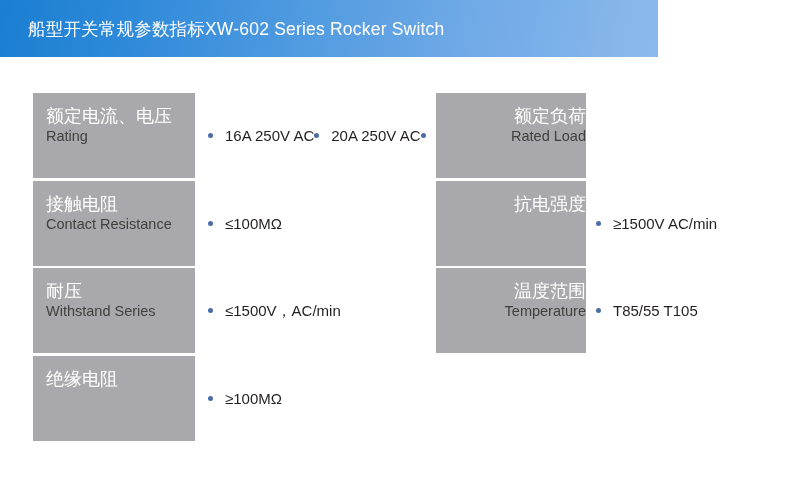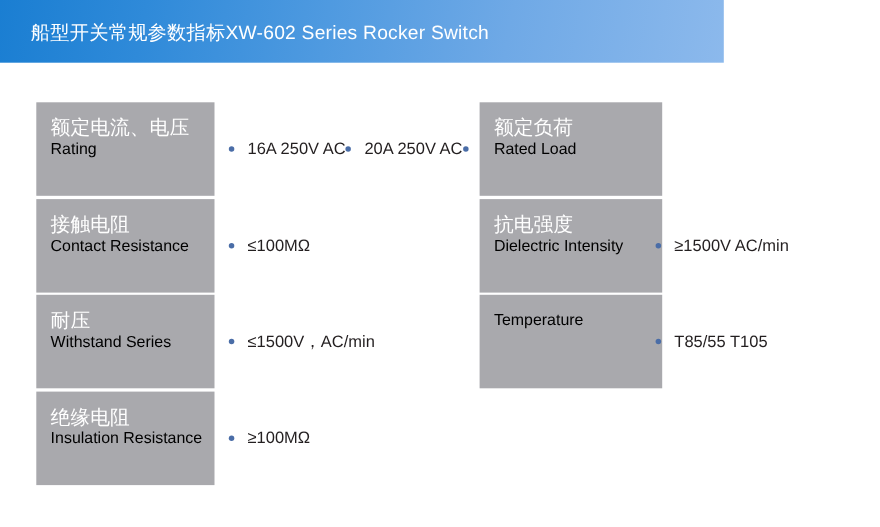--- a/index.html
+++ b/index.html
@@ -62,32 +62,32 @@
     position: absolute;
     left: 0;
     top: 0;
     height: 85px;
     background: #a9a9ad;
     box-sizing: border-box;
     padding: 13px 0 0 13px;
     display: block;
   }
   .col-left  .label-box { width: 162px; }
-  .col-right .label-box { width: 166px; }
+  .col-right .label-box { width: 150px; text-align: right; }
 
   .label-cn {
     display: block;
     color: #ffffff;
     font-size: 18px;
     line-height: 20px;
     white-space: nowrap;
   }
   .label-en {
     display: block;
-    color: #000000;
+    color: #404040;
     font-size: 14.5px;
     line-height: 21px;
     white-space: nowrap;
   }
 
   .values {
     position: absolute;
     top: 0;
     height: 85px;
     display: flex;
@@ -170,21 +170,20 @@
         <div class="value-item">
           <span class="bullet"></span>
           <span class="value-text">≤1500V，AC/min</span>
         </div>
       </div>
     </div>
 
     <div class="row">
       <div class="label-box">
         <span class="label-cn">绝缘电阻</span>
-        <span class="label-en">Insulation Resistance</span>
       </div>
       <div class="values">
         <div class="value-item">
           <span class="bullet"></span>
           <span class="value-text">≥100MΩ</span>
         </div>
       </div>
     </div>
 
   </div>
@@ -194,32 +193,32 @@
     <div class="row">
       <div class="label-box">
         <span class="label-cn">额定负荷</span>
         <span class="label-en">Rated Load</span>
       </div>
     </div>
 
     <div class="row">
       <div class="label-box">
         <span class="label-cn">抗电强度</span>
-        <span class="label-en">Dielectric Intensity</span>
       </div>
       <div class="values">
         <div class="value-item">
           <span class="bullet"></span>
           <span class="value-text">≥1500V AC/min</span>
         </div>
       </div>
     </div>
 
     <div class="row">
       <div class="label-box">
+        <span class="label-cn">温度范围</span>
         <span class="label-en">Temperature</span>
       </div>
       <div class="values">
         <div class="value-item">
           <span class="bullet"></span>
           <span class="value-text">T85/55 T105</span>
         </div>
       </div>
     </div>
 

